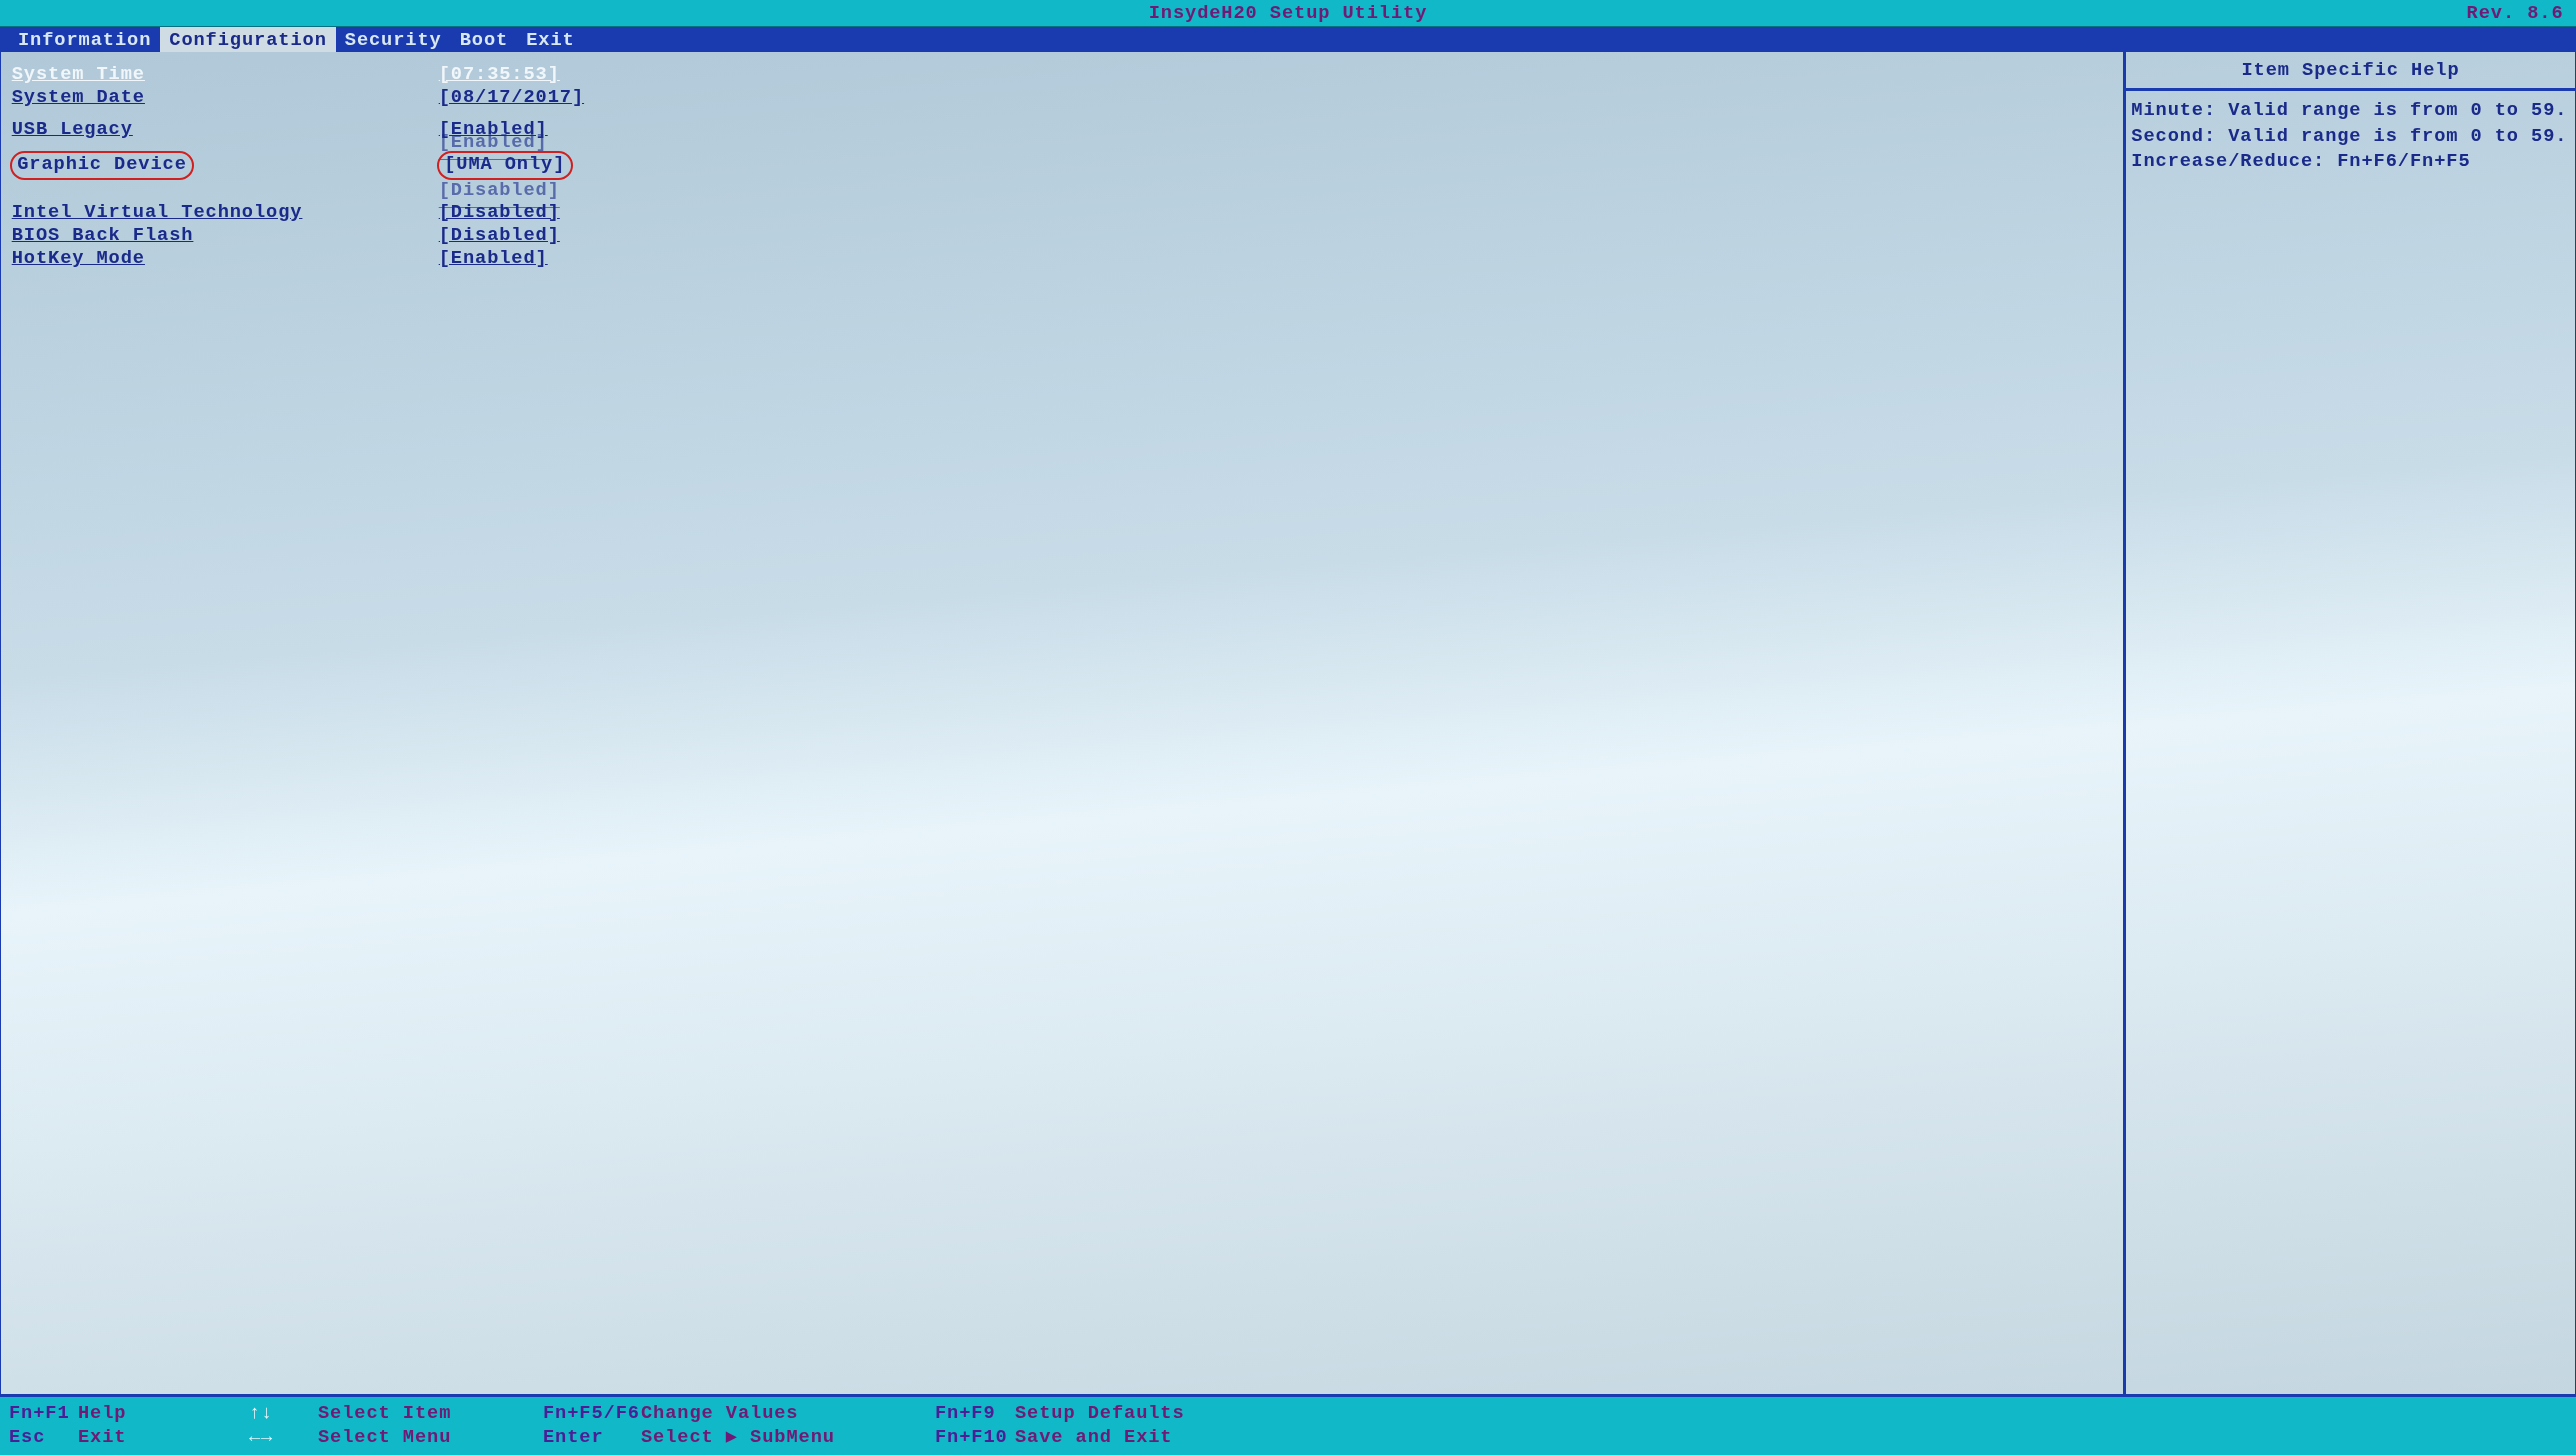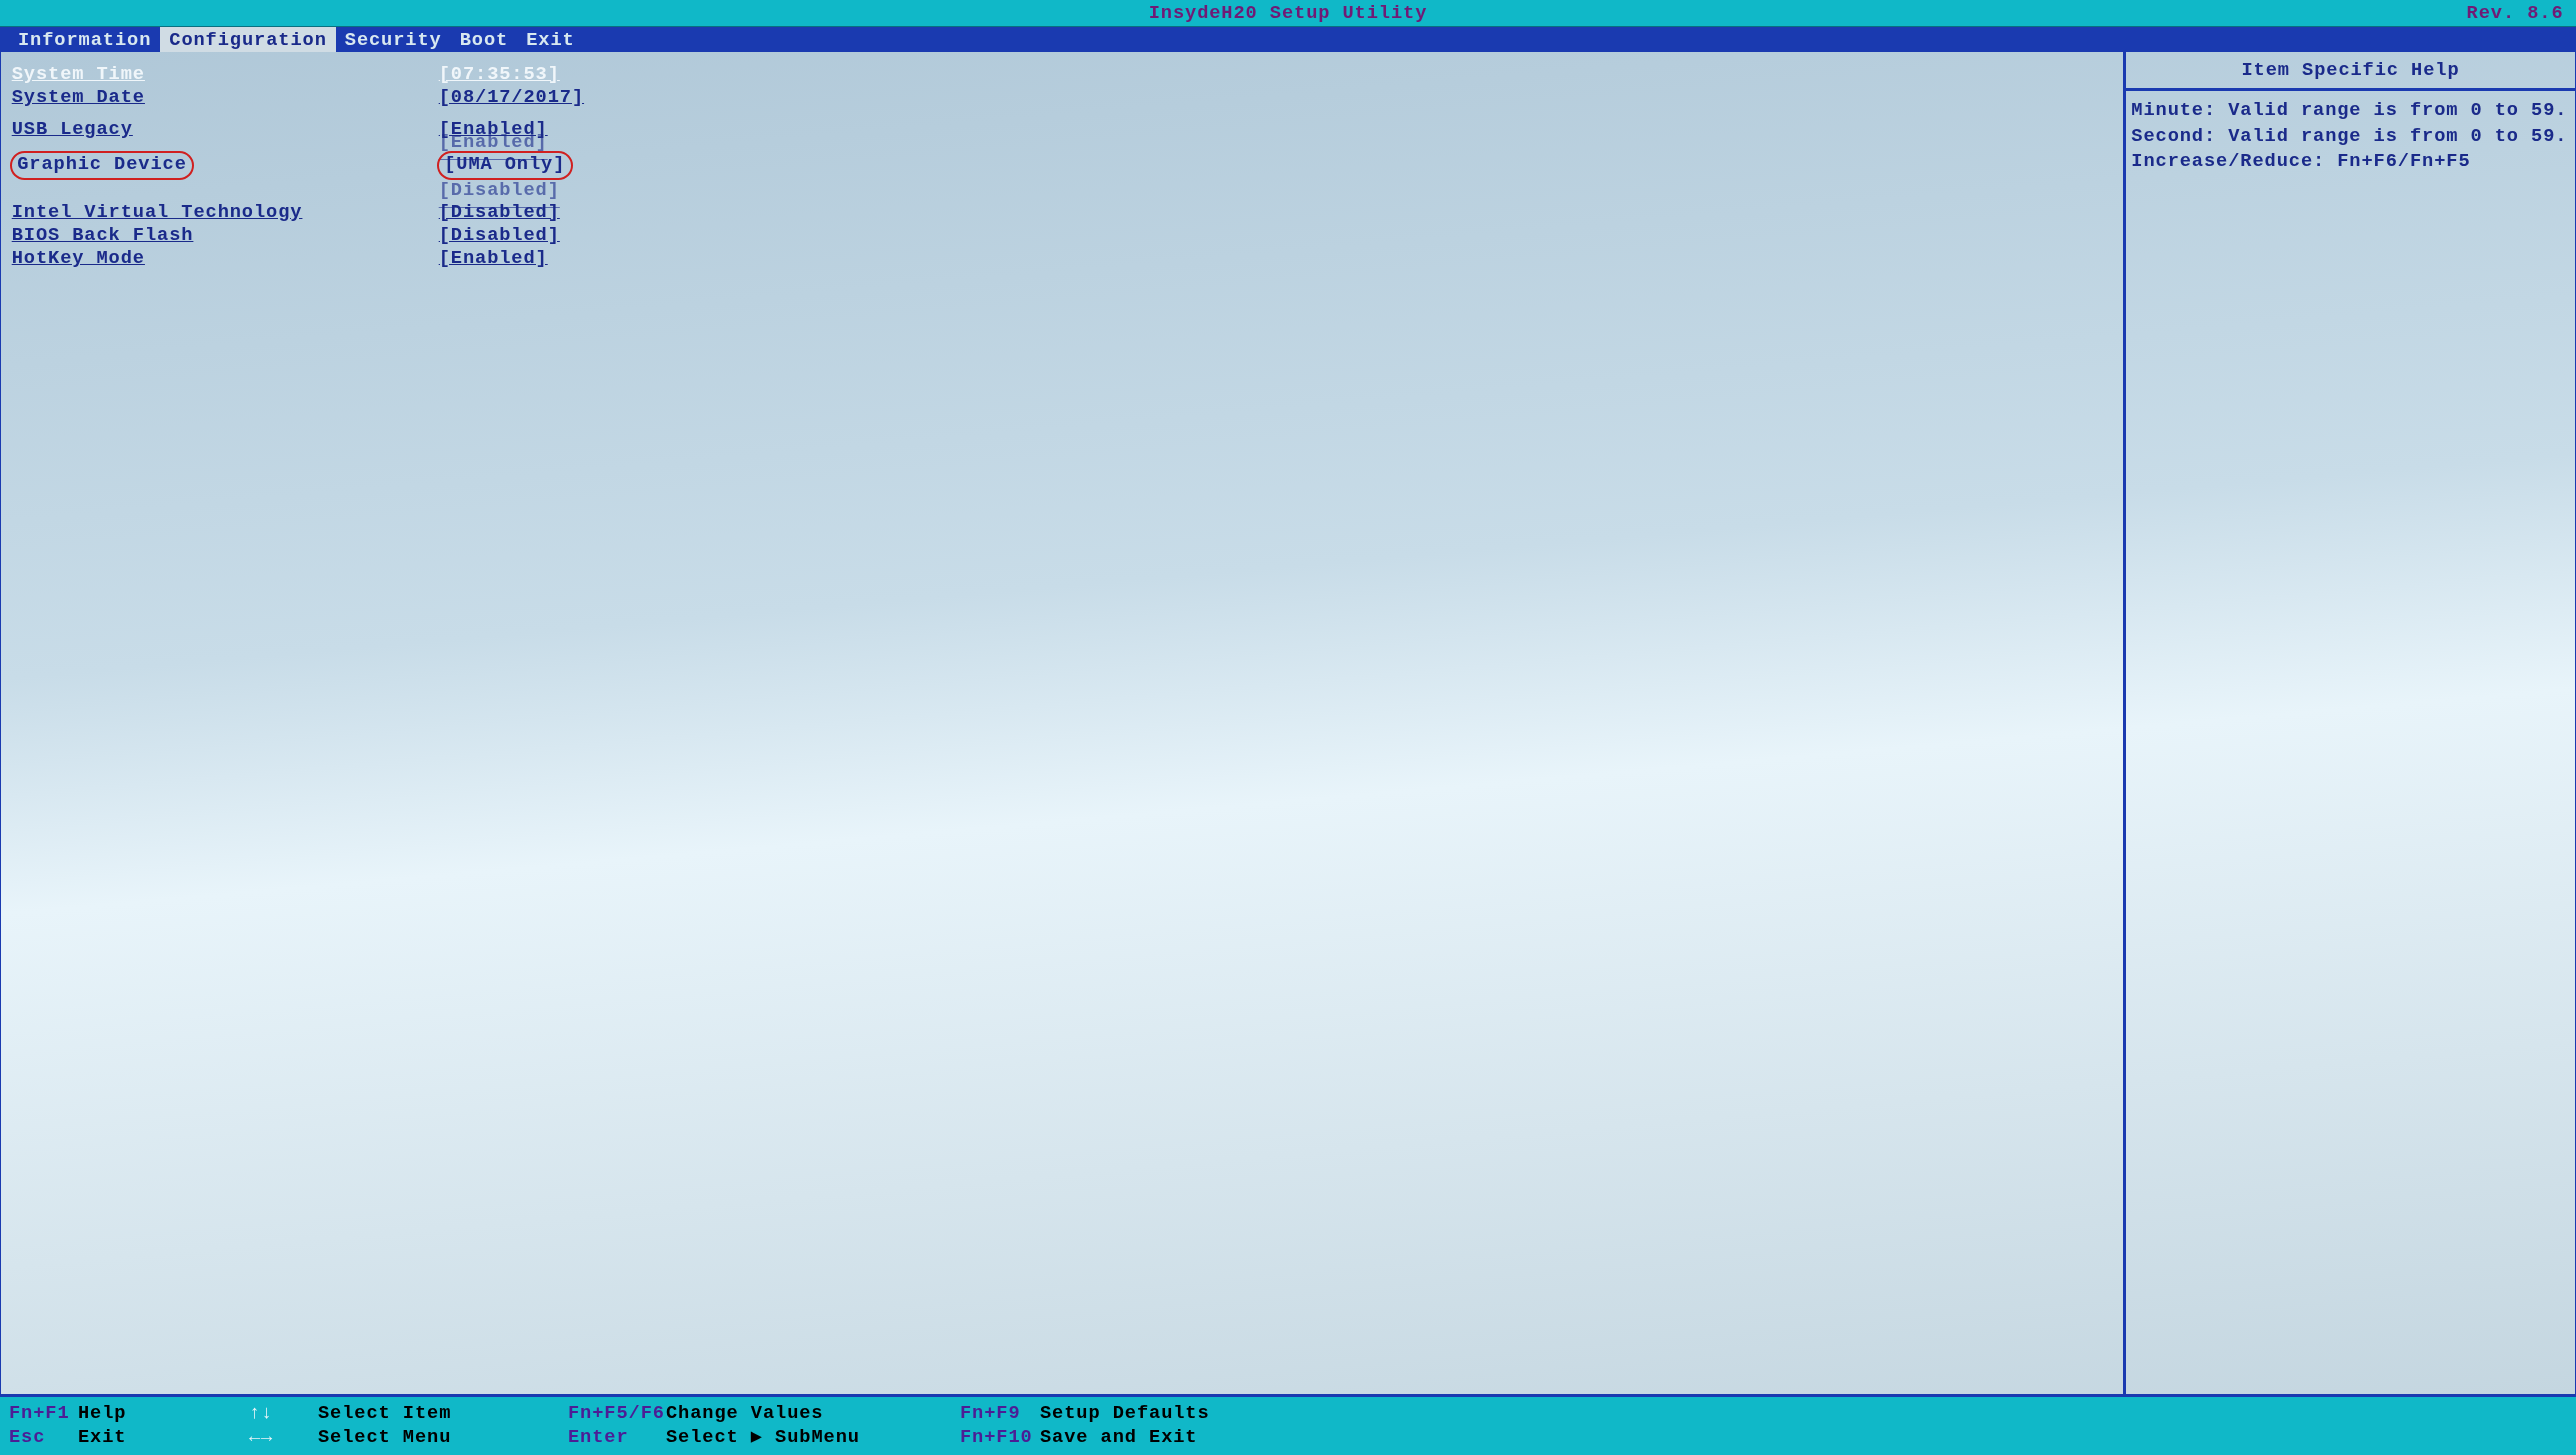--- a/index.html
+++ b/index.html
@@ -99,24 +99,24 @@
   }
   .obscured { position:relative; top:-10.7px; opacity:0.6; }
   .footer {
     background:#10b8c8;
     color:#d8f4fa;
     padding:3.6px 9px 5.3px 9px;
     line-height:1.3;
   }
   .footer-row { display:flex; }
   .f-key { color:#4c1d95; display:inline-block; width:69px; }
-  .f-lbl { color:#000000; display:inline-block; }
+  .f-lbl { color:#701a75; display:inline-block; }
   .f-col1 { width:240px; }
   .f-col2 { width:294px; }
-  .f-col3 { width:392px;margin-left:25px; }
+  .f-col3 { width:392px; }
   .f-col4 { flex:1; }
   .arrow { color:#e8f4f8; }
 </style>
 </head>
 <body>
 
 <div class="titlebar">
   <span>InsydeH20 Setup Utility</span>
   <span class="rev">Rev. 8.6</span>
 </div>

